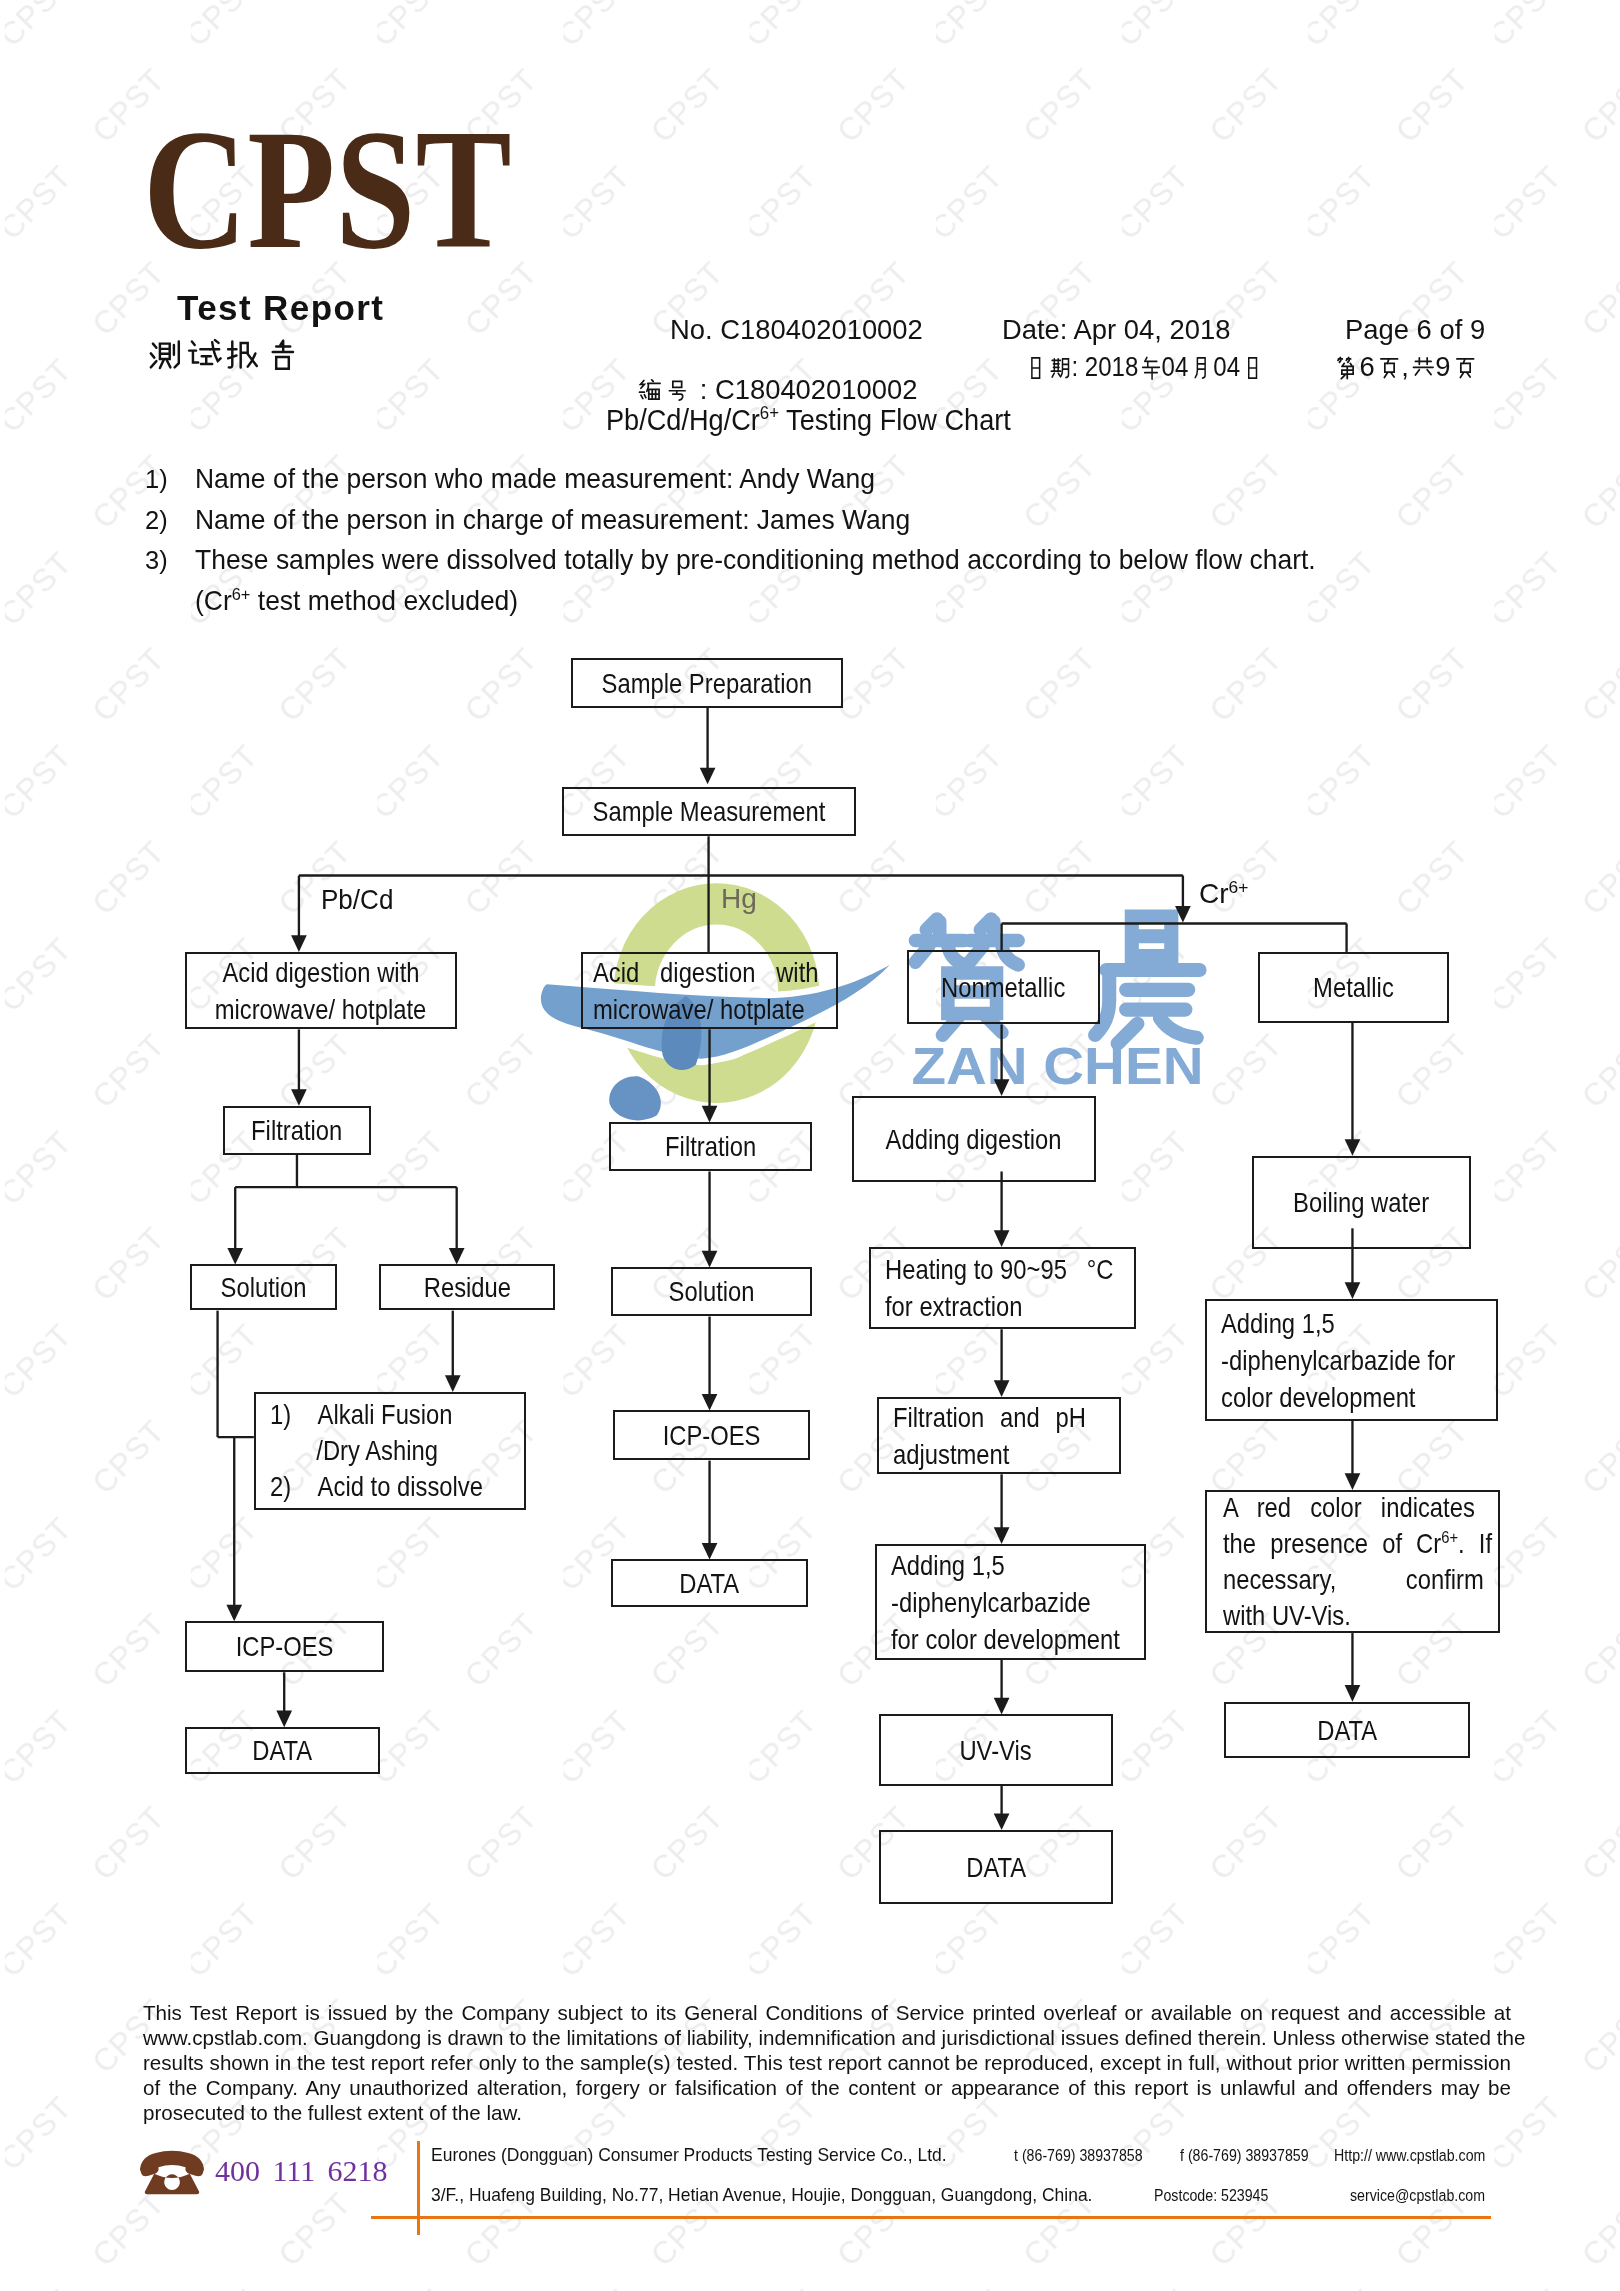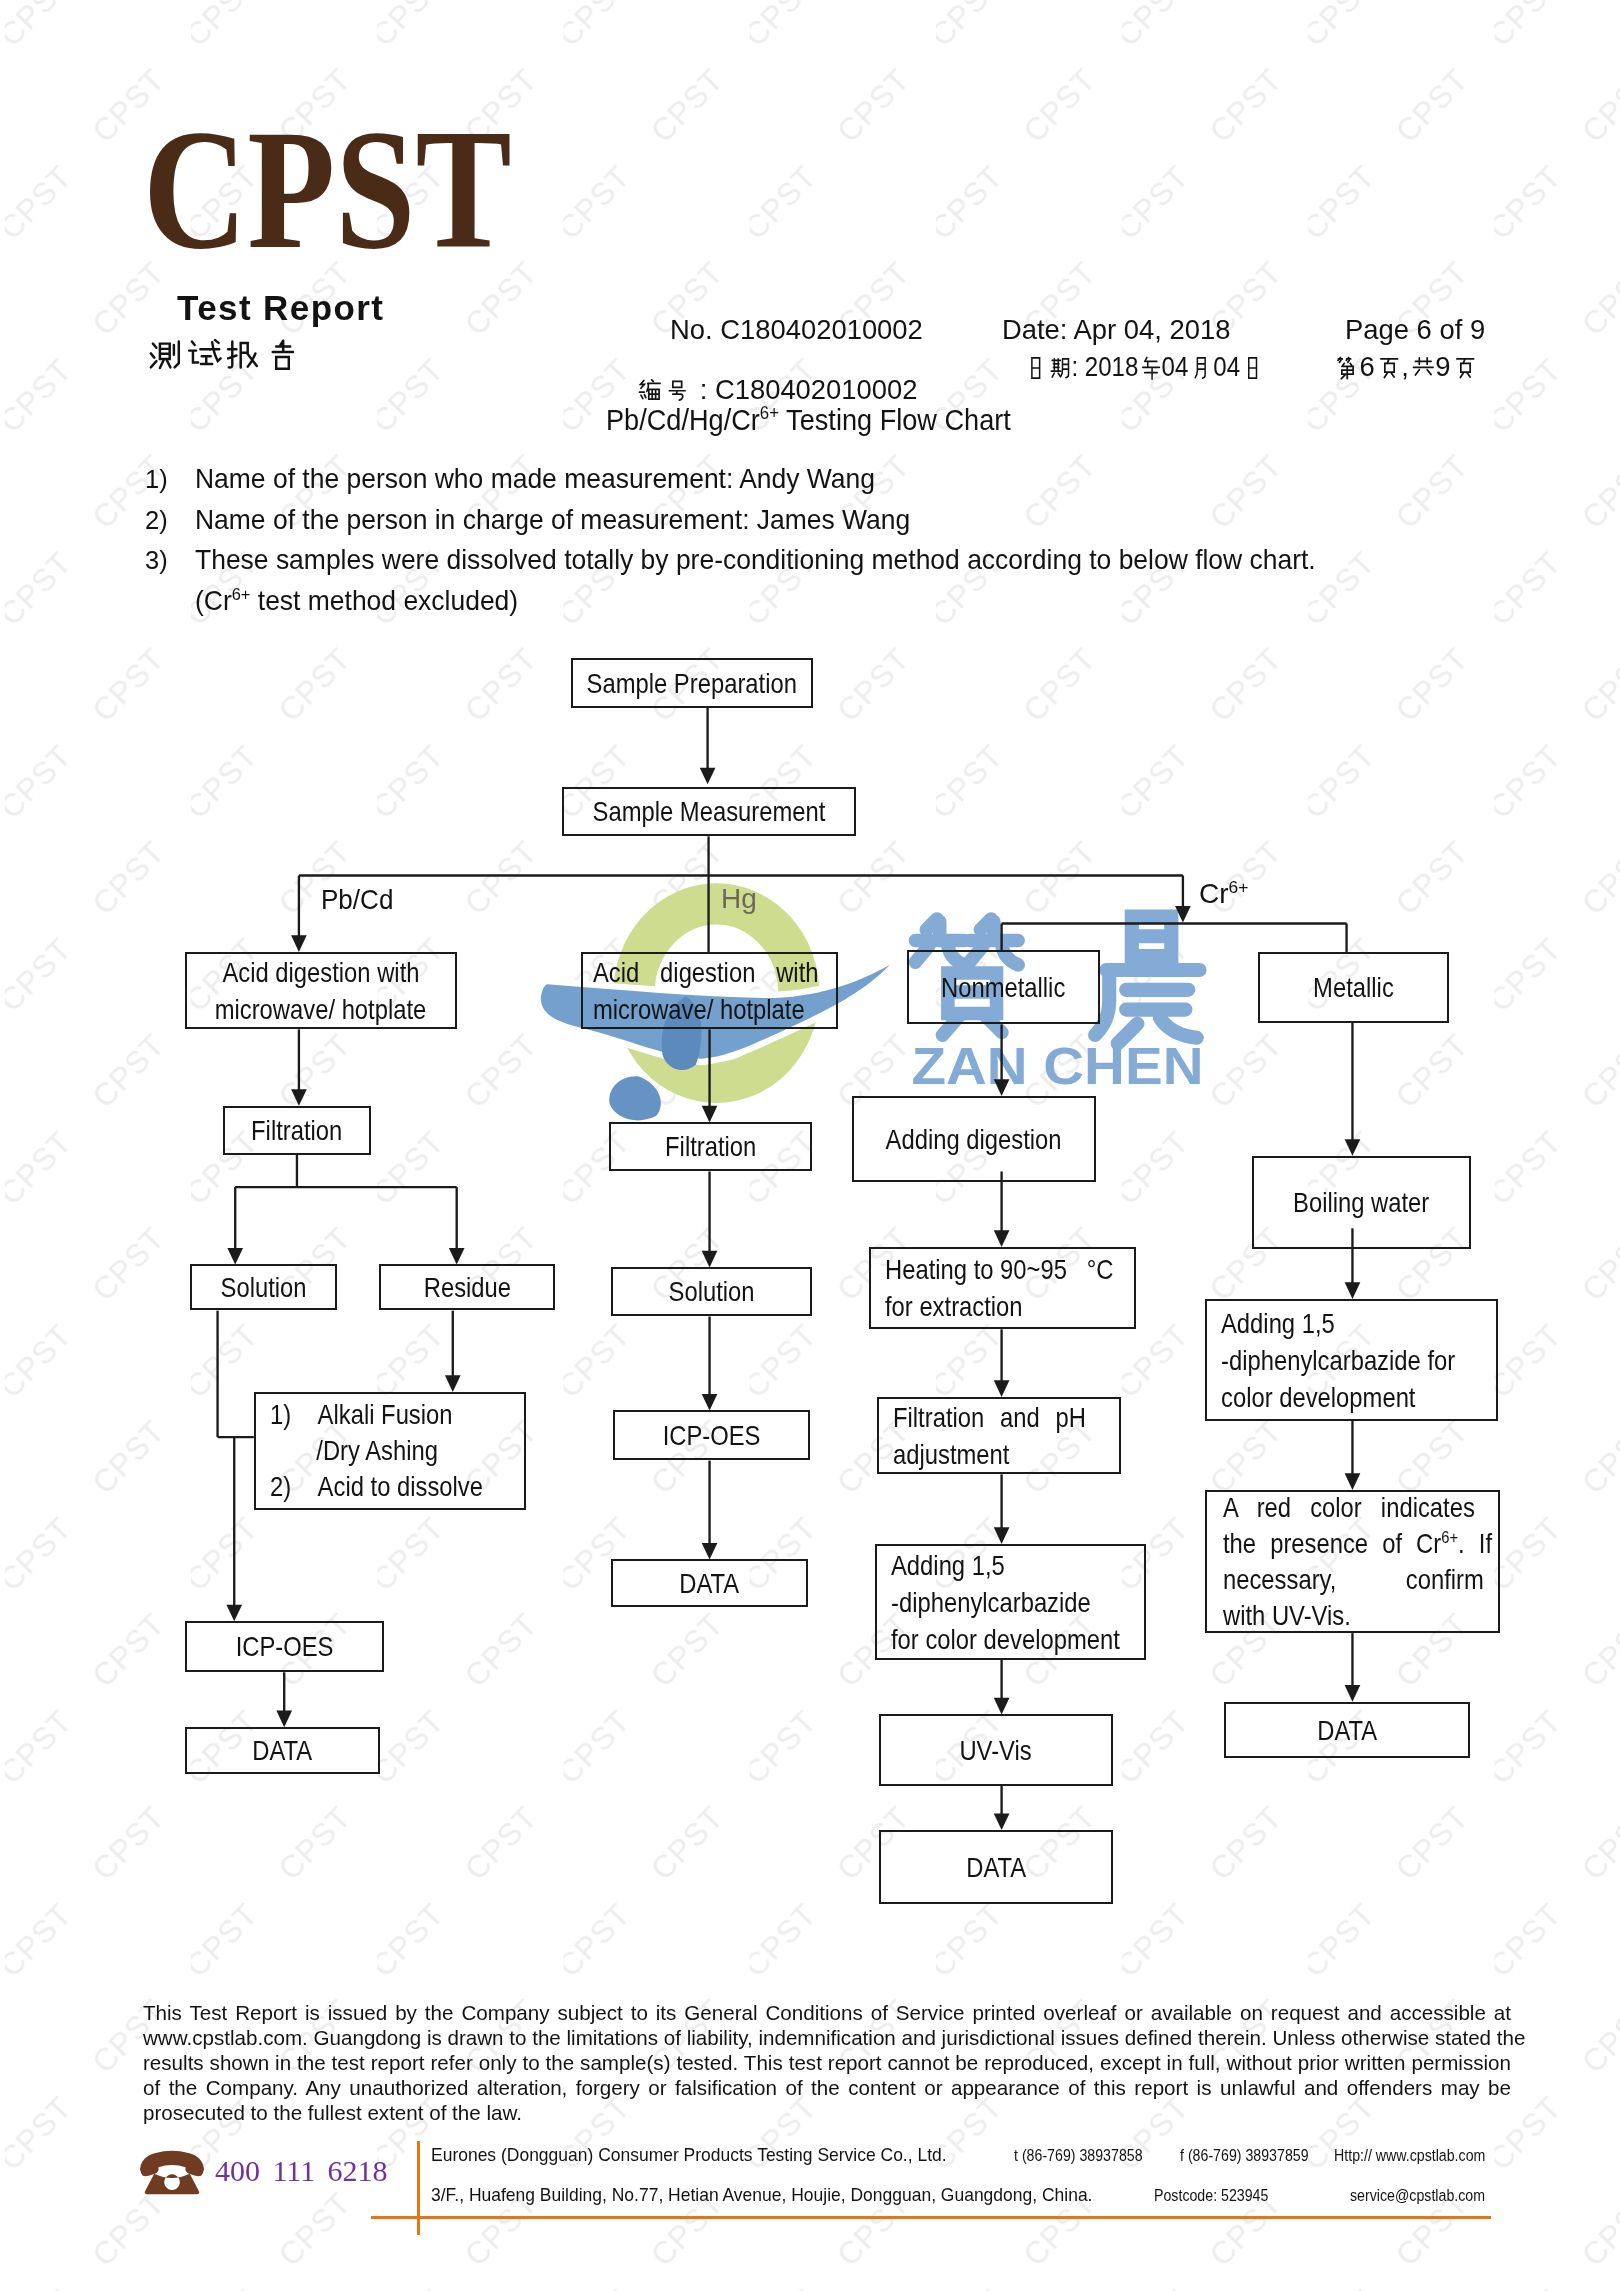--- a/index.html
+++ b/index.html
@@ -183,21 +183,21 @@
 <div class="abs" style="left:606px;top:404px;font-weight:normal;font-size:29px;z-index:3;"><span class="sx" style="transform:scaleX(0.936)">Pb/Cd/Hg/Cr<sup>6+</sup> Testing Flow Chart</span></div>
 
 <div class="abs" style="left:145px;top:465px;font-size:25.5px;z-index:3;">1)</div>
 <div class="abs" style="left:195px;top:463px;font-size:28px;z-index:3;"><span class="sx" style="transform:scaleX(0.945)">Name of the person who made measurement: Andy Wang</span></div>
 <div class="abs" style="left:145px;top:506px;font-size:25.5px;z-index:3;">2)</div>
 <div class="abs" style="left:195px;top:504px;font-size:28px;z-index:3;"><span class="sx" style="transform:scaleX(0.945)">Name of the person in charge of measurement: James Wang</span></div>
 <div class="abs" style="left:145px;top:546px;font-size:25.5px;z-index:3;">3)</div>
 <div class="abs" style="left:195px;top:544px;font-size:28px;z-index:3;"><span class="sx" style="transform:scaleX(0.945)">These samples were dissolved totally by pre-conditioning method according to below flow chart.</span></div>
 <div class="abs" style="left:195px;top:585px;font-size:28px;z-index:3;"><span class="sx" style="transform:scaleX(0.945)">(Cr<sup>6+</sup> test method excluded)</span></div>
 
-<div class="box" style="left:571px;top:658px;width:242px;height:50px;">
+<div class="box" style="left:571px;top:658px;width:272px;height:50px;">
       <span class="t">Sample Preparation</span>
     </div>
 <div class="box" style="left:562px;top:787px;width:294px;height:49px;">
       <span class="t">Sample Measurement</span>
     </div>
 
 <div class="lab" style="left:321px;top:884px;"><span class="sx" style="transform:scaleX(0.93)">Pb/Cd</span></div>
 <div class="lab" style="left:721px;top:883px;color:#6e685c;">Hg</div>
 <div class="lab" style="left:1199px;top:878px;">Cr<sup>6+</sup></div>
 

